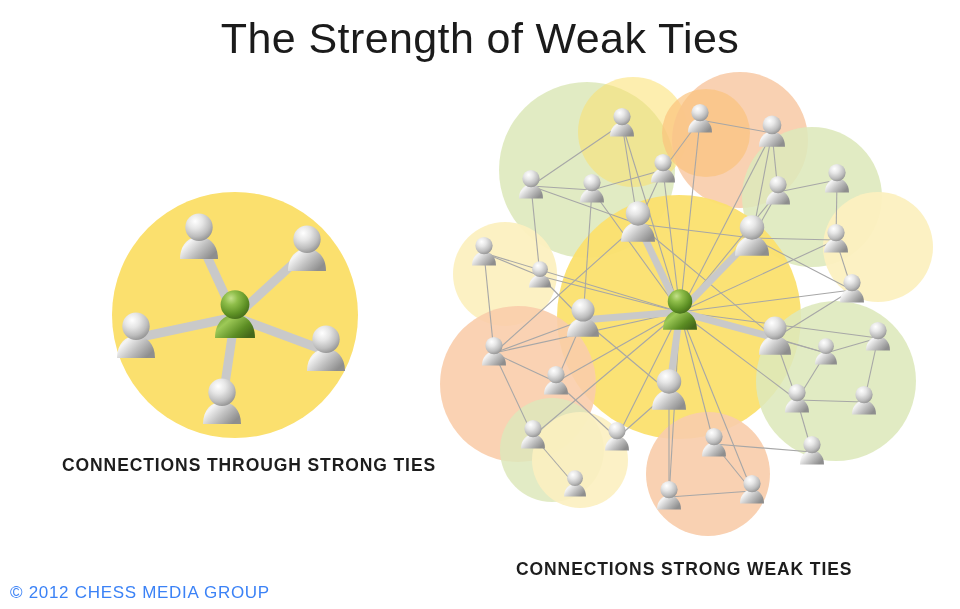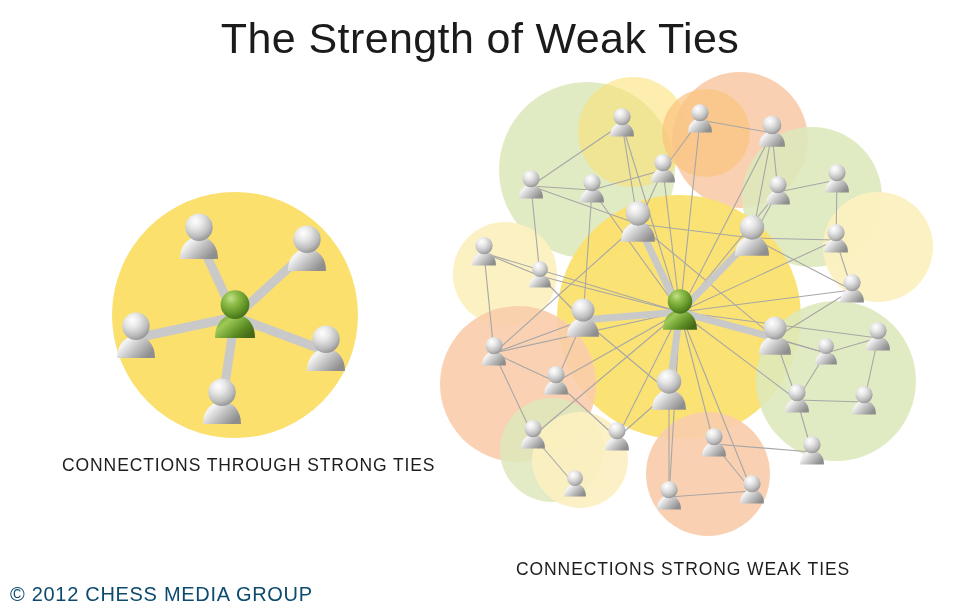--- a/index.html
+++ b/index.html
@@ -33,39 +33,39 @@
     letter-spacing: 0.4px;
     color: #1b1b1b;
     font-family: "Liberation Sans", sans-serif;
     white-space: nowrap;
   }
   .caption {
     position: absolute;
     font-size: 17.5px;
     letter-spacing: 0.9px;
     color: #1d1d1d;
-    font-weight: 400;
+    font-weight: 700;
     white-space: nowrap;
     font-family: "Liberation Sans", sans-serif;
   }
   #caption-strong {
     left: 62px;
     top: 455px;
   }
   #caption-weak {
     left: 516px;
     top: 559px;
   }
   #copyright {
     position: absolute;
     left: 10px;
     top: 583px;
-    font-size: 20px;
+    font-size: 17px;
     letter-spacing: 0.7px;
-    color: #0c4a6e;
+    color: #3b82f6;
     white-space: nowrap;
     font-family: "Liberation Sans", sans-serif;
   }
   svg.canvas {
     position: absolute;
     left: 0;
     top: 0;
     width: 960px;
     height: 609px;
     pointer-events: none;

